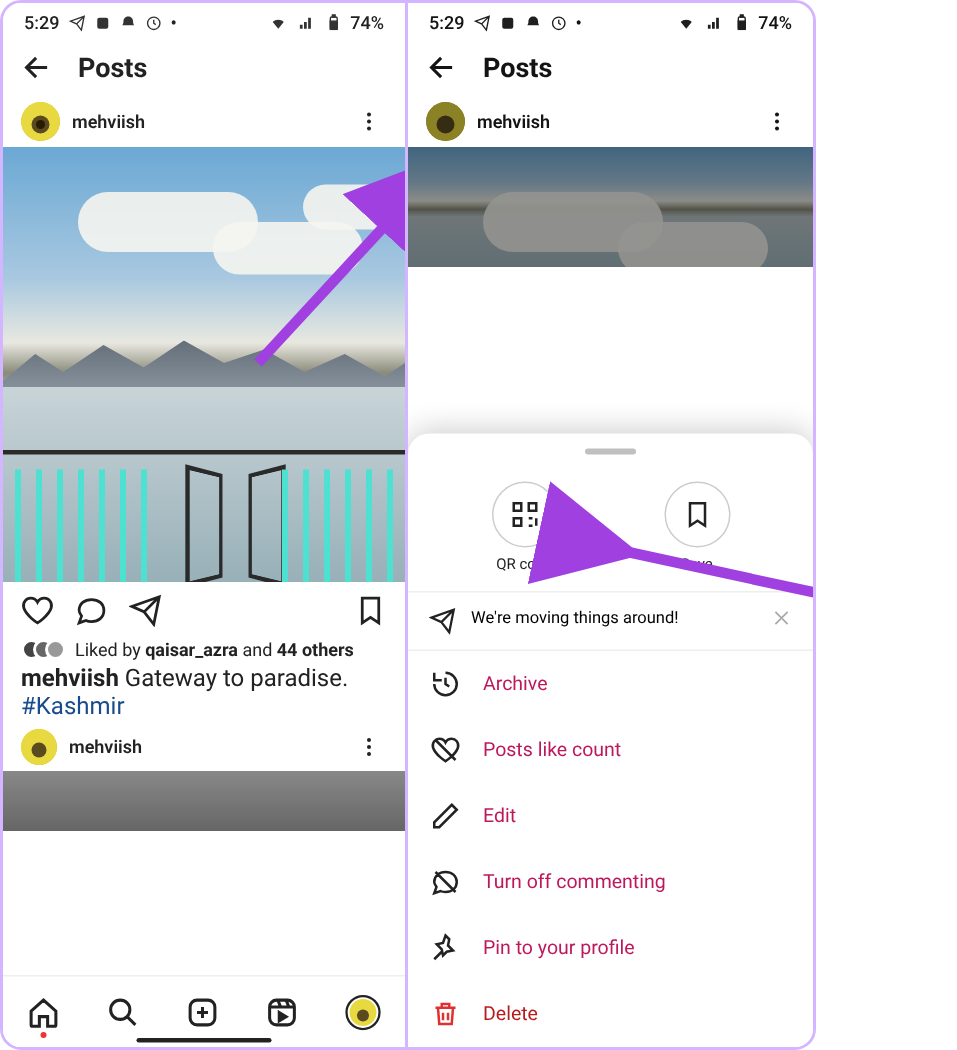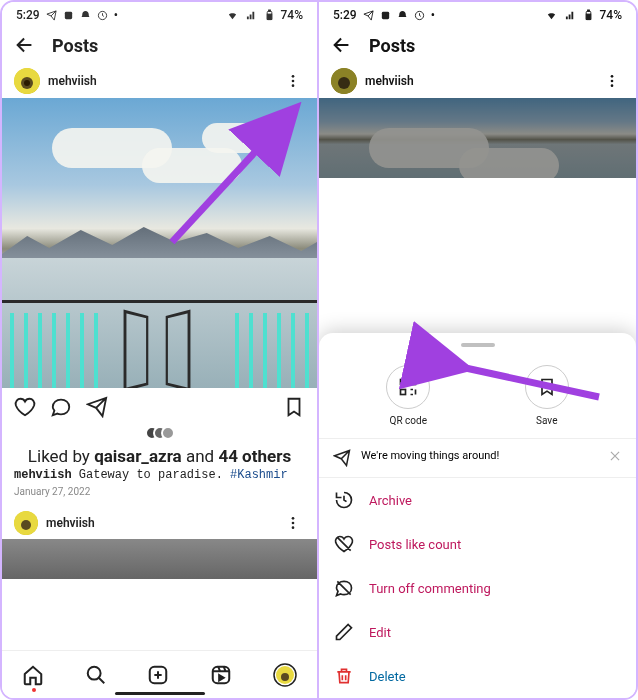--- a/index.html
+++ b/index.html
@@ -1,17 +1,17 @@
 <!DOCTYPE html>
 <html><head>
 <meta charset="utf-8">
 <style>
 * { box-sizing: border-box; margin: 0; padding: 0; }
 body { font-family: -apple-system, BlinkMacSystemFont, "Segoe UI", Roboto, Helvetica, Arial, sans-serif; background: #fff; width: 638px; height: 700px; overflow: hidden; position: relative; }
-.wrap { display: flex; width: 638px; height: 700px; border: 2px solid #d4b5ff; border-radius: 14px; overflow: hidden; }
+.wrap { display: flex; width: 544px; height: 700px; border: 2px solid #d4b5ff; border-radius: 14px; overflow: hidden; }
 .screen { width: 50%; height: 100%; position: relative; overflow: hidden; background: #fff; }
 .screen.left { border-right: 2px solid #d4b5ff; }
 .screen.right .dimmed { filter: brightness(0.6); }
 .statusbar { display: flex; justify-content: space-between; align-items: center; padding: 6px 14px 4px; font-size: 12px; font-weight: 500; color: #222; }
 .statusbar .sicons { display: flex; gap: 6px; align-items: center; }
 .header { display: flex; align-items: center; padding: 8px 12px; gap: 16px; }
 .header .title { font-size: 18px; font-weight: 700; color: #222; }
 .userrow { display: flex; align-items: center; padding: 4px 12px; gap: 8px; }
 .avatar { width: 26px; height: 26px; border-radius: 50%; background: linear-gradient(135deg,#e8d940,#d4b800); display: flex; align-items: center; justify-content: center; overflow: hidden; }
 .avatar.small { width: 24px; height: 24px; }
@@ -20,45 +20,45 @@
 .photo { width: 100%; height: 290px; background: linear-gradient(to bottom, #6ba8d4 0%, #a8c8e0 30%, #e8e8e0 45%, #8a8a7a 52%, #b8c4c8 58%, #a0b8c0 100%); position: relative; overflow:hidden; }
 .photo .clouds { position: absolute; top: 20px; left: 0; right: 0; height: 100px; }
 .photo .cloud { position: absolute; background: #f5f5f0; border-radius: 50px; opacity: 0.9; }
 .photo .mountains { position:absolute; top:120px; left:0; right:0; height:60px; background: linear-gradient(to bottom, #5a6570 0%, #9aa5b0 100%); clip-path: polygon(0 60%, 8% 30%, 15% 50%, 25% 20%, 35% 45%, 45% 15%, 55% 40%, 65% 25%, 75% 50%, 85% 30%, 95% 55%, 100% 40%, 100% 100%, 0 100%); }
 .photo .water { position:absolute; bottom:0; left:0; right:0; height:130px; background: linear-gradient(to bottom, #c8d4d8, #98b0b8); }
 .photo .railing { position:absolute; bottom:0; left:0; right:0; height:90px; }
 .photo .rail { position:absolute; background:#4ee0d0; }
 .photo .topbar { position:absolute; bottom:85px; left:0; right:0; height:3px; background:#2a2a2a; }
 .actionrow { display: flex; align-items: center; padding: 8px 12px; gap: 14px; }
 .actionrow .spacer { flex: 1; }
-.likes { padding: 0 12px; display:flex; align-items:center; gap:6px; font-size: 17px; color:#222;flex-direction:column; }
+.likes { padding: 0 12px; display:flex; align-items:center; gap:6px; font-size: 12px; color:#222; }
 .likes .bubbles { display:flex; }
 .likes .bub { width:14px; height:14px; border-radius:50%; border:2px solid #fff; background:#888; margin-left:-6px; }
 .likes .bub:first-child { margin-left:0; background:#444; }
 .likes .bub:nth-child(2){ background:#666; }
 .likes .bub:nth-child(3){ background:#999; }
-.caption { padding: 2px 12px; font-size: 12px; color:#222;font-family:Liberation Mono, monospace; }
+.caption { padding: 2px 12px; font-size: 16px; color:#222; }
 .caption .hash { color:#1a4b8c; }
 .date { padding: 2px 12px 10px; font-size: 10px; color:#888; }
 .navbar { position:absolute; bottom:0; left:0; right:0; height:48px; background:#fff; border-top:1px solid #eee; display:flex; justify-content:space-around; align-items:center; }
 .navbar .dot { position:absolute; bottom:6px; left:calc(10% - 2px); width:4px; height:4px; background:#e33; border-radius:50%; }
 .gesture { position:absolute; bottom:3px; left:50%; transform:translateX(-50%); width:90px; height:3px; background:#222; border-radius:3px; }
 .photo2 { width:100%; height:40px; background:linear-gradient(to bottom,#888,#666); }
 .sheet { position:absolute; bottom:0; left:0; right:0; background:#fff; border-radius:14px 14px 0 0; padding:8px 0 0; box-shadow:0 -2px 20px rgba(0,0,0,0.2); }
 .handle { width:34px; height:4px; background:#c0c0c0; border-radius:4px; margin:2px auto 10px; }
 .sheettop { display:flex; justify-content:space-around; padding:8px 20px 12px; border-bottom:1px solid #eee; }
 .topbtn { display:flex; flex-direction:column; align-items:center; gap:6px; }
 .circlebtn { width:44px; height:44px; border:1px solid #ccc; border-radius:50%; display:flex; align-items:center; justify-content:center; }
 .toplabel { font-size:10px; color:#222; }
 .notice { display:flex; align-items:flex-start; gap:10px; padding:10px 14px; border-bottom:1px solid #eee; font-size:11px; }
 .notice .ntxt { flex:1; }
 .notice .link { color:#0095f6; }
 .notice .close { color:#aaa; }
 .menuitem { display:flex; align-items:center; gap:14px; padding:12px 14px; font-size:13px; color:#be185d; }
-.menuitem.delete { color:#0369a1; }
+.menuitem.delete { color:#b91c1c; }
 .menuitem .micon { width:22px; display:flex; justify-content:center; }
 
 
 .arrow { position:absolute; pointer-events:none; }
 .arrow svg { overflow:visible; }
 
 .icon { display:inline-flex; align-items:center; justify-content:center; }
 </style>
 </head>
 <body>
@@ -202,21 +202,20 @@
           <div class="bub"></div>
         </div>
     <div>
       <span>Liked by </span><b>qaisar_azra</b><span> and </span><b>44 others</b>
     </div>
   </div>
 
   <div class="caption">
     <b>mehviish</b><span> Gateway to paradise. </span><span class="hash">#Kashmir</span>
   </div>
-  <div class="date">January 27, 2022</div>
 
   <div class="userrow">
     <div class="avatar small">
           <svg width="24" height="24">
             <circle cx="12" cy="12" r="12" fill="#e8d940"></circle>
             <circle cx="12" cy="14" r="5" fill="#5a4a20"></circle>
           </svg>
         </div>
     <span class="username">mehviish</span>
     <span class="more icon">
@@ -412,32 +411,40 @@
       <span class="micon icon">
             <svg width="20" height="20" viewBox="0 0 24 24" fill="none" stroke="#222" stroke-width="2">
               <path d="M12 21s-8-5-10-11c-1-4 2-7 5-7 2 0 4 1 5 3 1-2 3-3 5-3 3 0 6 3 5 7-2 6-10 11-10 11zM4 4l16 16"></path>
             </svg>
           </span>
       <span>Posts like count</span>
     </div>
     <div class="menuitem">
       <span class="micon icon">
             <svg width="20" height="20" viewBox="0 0 24 24" fill="none" stroke="#222" stroke-width="2">
+              <path d="M17 3l4 4L7 21H3v-4L17 3z"></path>
+            </svg>
+          </span>
+      <span>Edit</span>
+    </div>
+    <div class="menuitem">
+      <span class="micon icon">
+            <svg width="20" height="20" viewBox="0 0 24 24" fill="none" stroke="#222" stroke-width="2">
               <path d="M21 12c0 5-4 8-9 8-1.5 0-3-.3-4-.8L3 21l1.8-5C4 14.8 3 13.5 3 12c0-5 4-8 9-8s9 3 9 8zM4 4l16 16"></path>
             </svg>
           </span>
       <span>Turn off commenting</span>
     </div>
     <div class="menuitem">
       <span class="micon icon">
             <svg width="20" height="20" viewBox="0 0 24 24" fill="none" stroke="#222" stroke-width="2">
-              <path d="M17 3l4 4L7 21H3v-4L17 3z"></path>
-            </svg>
-          </span>
-      <span>Edit</span>
+              <path d="M12 2l3 3-1 5 4 4-5 1-3 3-1-5-4-4 5-1 2-6zM9 15l-6 6"></path>
+            </svg>
+          </span>
+      <span>Pin to your profile</span>
     </div>
     <div class="menuitem delete">
       <span class="micon icon">
             <svg width="20" height="20" viewBox="0 0 24 24" fill="none" stroke="#e03030" stroke-width="2">
               <path d="M4 7h16M9 7V4h6v3M6 7l1 13h10l1-13M10 11v6M14 11v6"></path>
             </svg>
           </span>
       <span>Delete</span>
     </div>
   </div>

